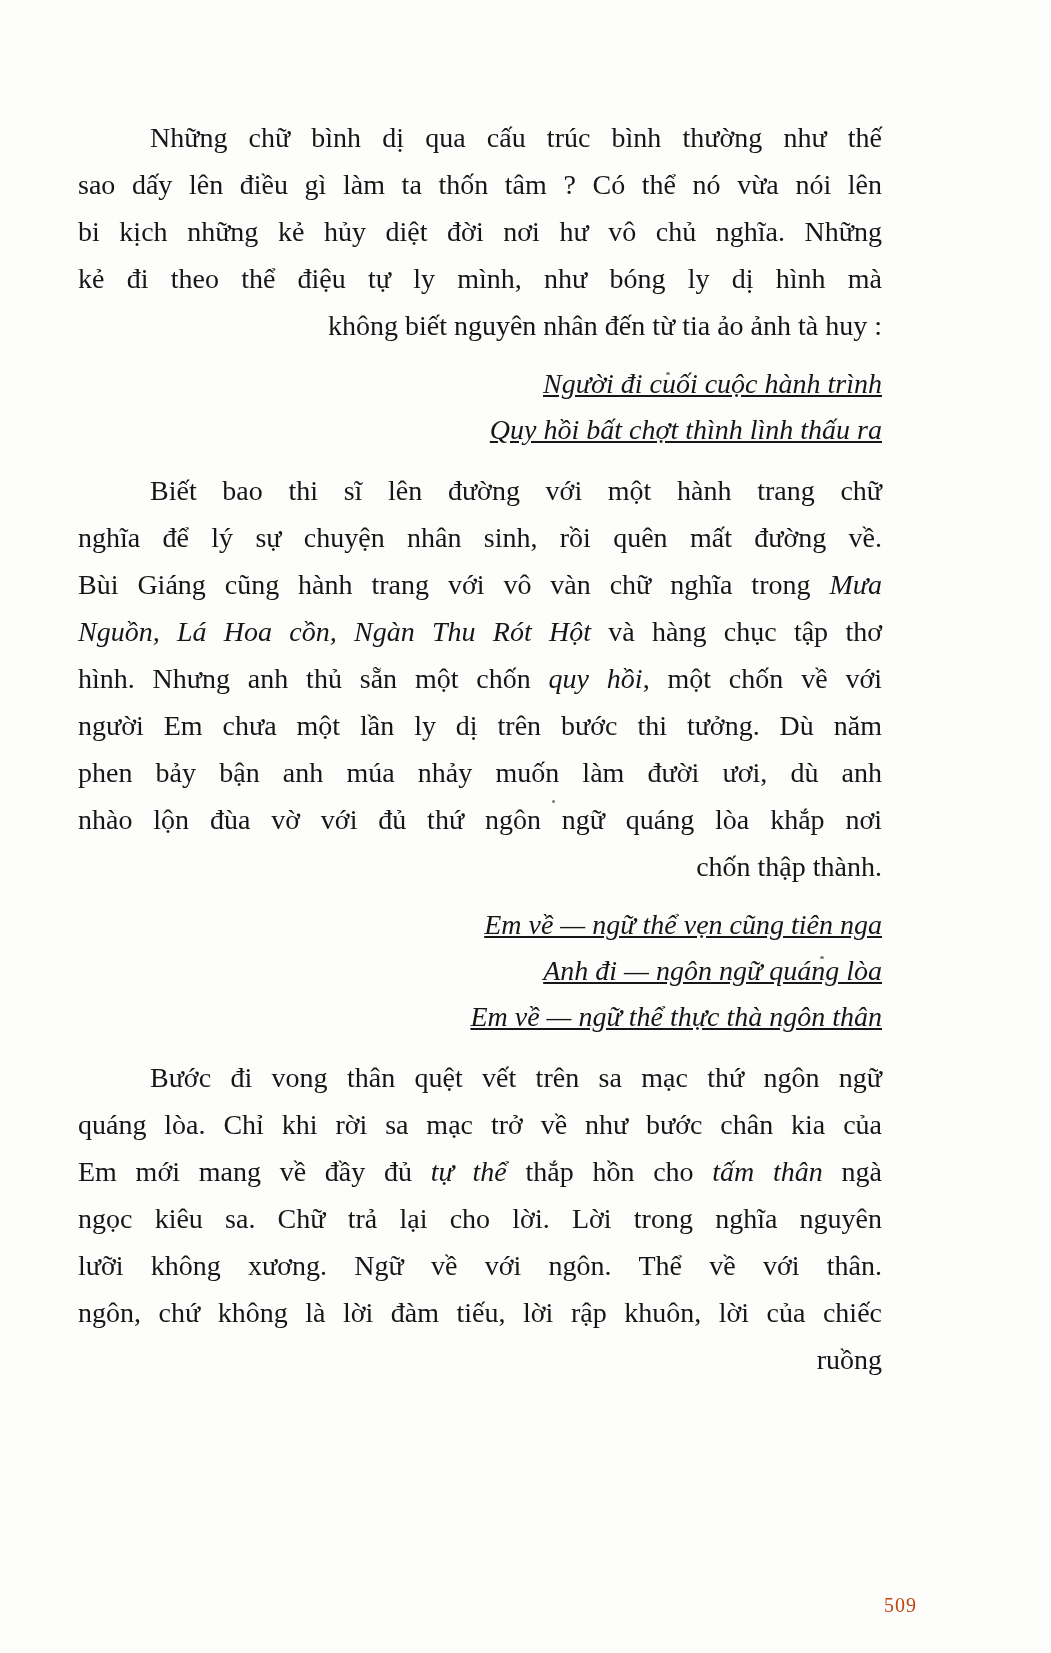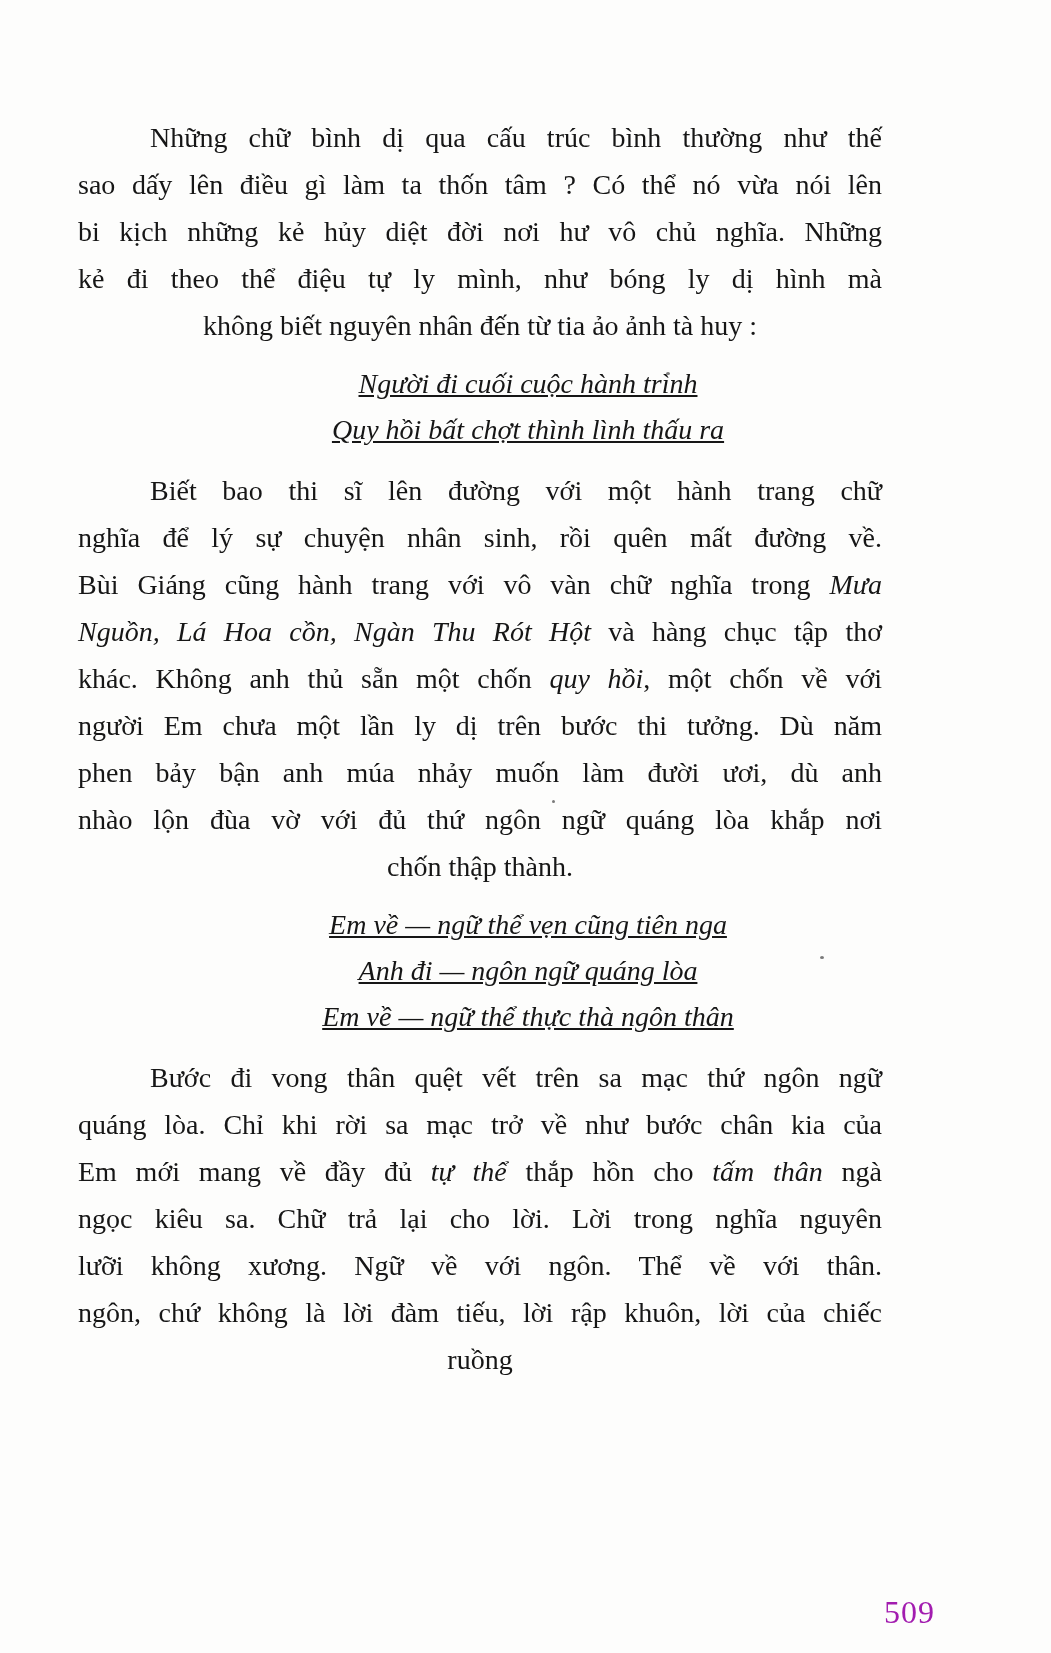--- a/index.html
+++ b/index.html
@@ -15,36 +15,36 @@
   }
   .text-block {
     position:absolute;
     left:78px; top:114px;
     width:804px;
     font-size:28px;
     line-height:47px;
   }
   .block { margin:0; }
   .block.verse { margin:12px 0 14px 0; }
-  .line { text-align:center; }
+  .line { text-align:right; }
   .line.justify { text-align:justify; text-align-last:justify; }
   .line.indent { text-indent:72px; }
   .verse .line {
     padding-left:96px;
     font-style:italic;
     line-height:46px;
     text-decoration:underline;
   }
   .it { font-style:italic; }
   .page-number {
     position:absolute;
     left:884px; top:1594px;
-    font-size:32px;
+    font-size:20px;
     letter-spacing:1px;
-    color:#a21caf;
+    color:#c2410c;
   }
   .speck { position:absolute; background:#7a7a7a; border-radius:50%; }
   .speck.s1 { left:666px; top:372px; width:4px; height:3px; }
   .speck.s2 { left:820px; top:956px; width:4px; height:3px; }
   .speck.s3 { left:552px; top:800px; width:3px; height:3px; }
 </style>
 </head>
 <body>
 
 <div class="page">
@@ -58,21 +58,21 @@
       </div>
       <div class="block verse">
         <div class="line"><span class="it">Người đi cuối cuộc hành trình</span></div>
         <div class="line"><span class="it">Quy hồi bất chợt thình lình thấu ra</span></div>
       </div>
       <div class="block paragraph">
         <div class="line justify indent"><span>Biết bao thi sĩ lên đường với một hành trang chữ</span></div>
         <div class="line justify"><span>nghĩa để lý sự chuyện nhân sinh, rồi quên mất đường về.</span></div>
         <div class="line justify"><span>Bùi Giáng cũng hành trang với vô vàn chữ nghĩa trong </span><span class="it">Mưa</span></div>
         <div class="line justify"><span class="it">Nguồn, Lá Hoa cồn, Ngàn Thu Rót Hột</span><span> và hàng chục tập thơ</span></div>
-        <div class="line justify"><span>khác. Không anh thủ sẵn một chốn </span><span class="it">quy hồi</span><span>, một chốn về với</span></div>
+        <div class="line justify"><span>hình. Nhưng anh thủ sẵn một chốn </span><span class="it">quy hồi</span><span>, một chốn về với</span></div>
         <div class="line justify"><span>người Em chưa một lần ly dị trên bước thi tưởng. Dù năm</span></div>
         <div class="line justify"><span>phen bảy bận anh múa nhảy muốn làm đười ươi, dù anh</span></div>
         <div class="line justify"><span>nhào lộn đùa vờ với đủ thứ ngôn ngữ quáng lòa khắp nơi</span></div>
         <div class="line"><span>chốn thập thành.</span></div>
       </div>
       <div class="block verse">
         <div class="line"><span class="it">Em về — ngữ thể vẹn cũng tiên nga</span></div>
         <div class="line"><span class="it">Anh đi — ngôn ngữ quáng lòa</span></div>
         <div class="line"><span class="it">Em về — ngữ thể thực thà ngôn thân</span></div>
       </div>

